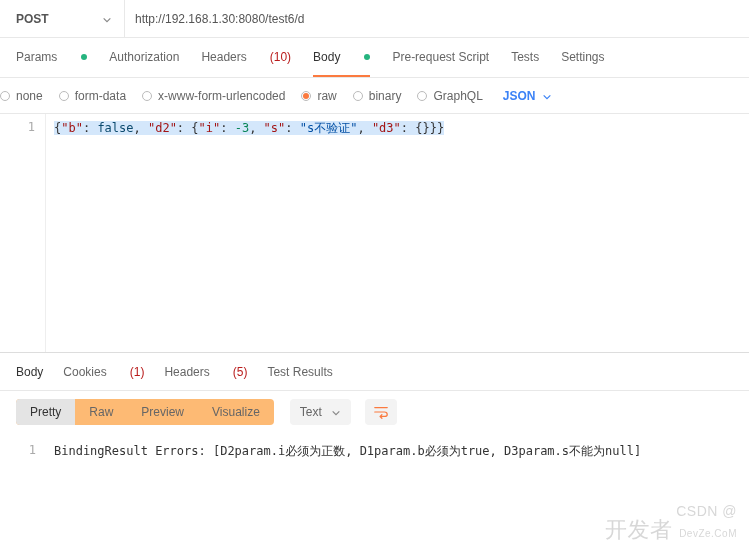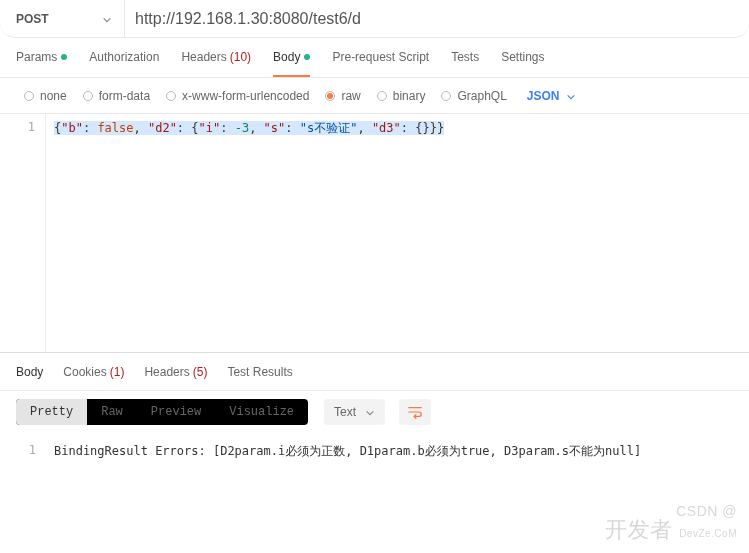--- a/index.html
+++ b/index.html
@@ -11,72 +11,72 @@
     width: 749px;
     height: 553px;
     overflow: hidden;
     position: relative;
   }
   .top-bar {
     display: flex;
     align-items: stretch;
     border-bottom: 1px solid #e8e8e8;
     height: 38px;
-    border-radius: 15px;
   }
   .method-select {
     width: 125px;
     display: flex;
     align-items: center;
     padding: 0 12px 0 16px;
     border-right: 1px solid #e8e8e8;
     cursor: pointer;
     justify-content: space-between;
   }
   .method-select span { font-weight: 600; color: #555; }
   .chev { width: 10px; height: 10px; display: inline-block; }
   .chev svg { width: 100%; height: 100%; }
   .url-input {
     flex: 1;
     border: none;
     outline: none;
     padding: 16px 10px;
-    font-size: 16px;
+    font-size: 12px;
     color: #555;
     background: transparent;
   }
   .tabs {
     display: flex;
     align-items: center;
     gap: 22px;
     padding: 0 16px;
     height: 40px;
     border-bottom: 1px solid #e8e8e8;
   }
   .tab {
     color: #666;
     cursor: pointer;
     height: 100%;
     display: flex;
     align-items: center;
     border-bottom: 2px solid transparent;
     position: relative;
+    gap: 20px;
   }
   .tab.active {
     color: #333;
     border-bottom-color: #fb7a3f;
   }
   .dot { width: 6px; height: 6px; border-radius: 50%; display: inline-block; margin-left: 4px; }
   .dot.green { background: #26b47f; }
   .count { color: #b91c1c; margin-left: 3px; }
   .body-type-row {
     display: flex;
     align-items: center;
     gap: 16px;
-    padding: 0 24px;
+    padding: 0 0;
     height: 36px;
     border-bottom: 1px solid #e8e8e8;
   }
   .radio-item {
     display: flex;
     align-items: center;
     gap: 6px;
     cursor: pointer;
     color: #666;
   }
@@ -121,45 +121,44 @@
   }
   .code-area {
     flex: 1;
     padding: 6px 8px;
     white-space: pre;
     color: #333;
   }
   .code-area .sel { background: #d4e7fb; }
   .code-area .key { color: #a31515; }
   .code-area .str { color: #0451a5; }
-  .code-area .bool { color: #c2410c; margin-top: 27px; }
+  .code-area .bool { color: #0c4a6e; margin-top: 27px; }
   .code-area .num { color: #098658; }
   .splitter { height: 1px; background: #ddd; }
   .resp-tabs {
     display: flex;
     align-items: center;
     gap: 20px;
     padding: 0 16px;
     height: 38px;
     border-bottom: 1px solid #e8e8e8;
   }
   .resp-tabs .tab { border-bottom: none; }
   .resp-tabs .tab.active { color: #333; font-weight: 500; }
   .resp-toolbar {
     display: flex;
     align-items: center;
     gap: 10px;
     padding: 8px 16px;
   }
   .view-group {
     display: flex;
-    background: #000000;
+    background: #fdba74;
     border-radius: 4px;
     overflow: hidden;
-    font-family: Liberation Mono, monospace;
   }
   .view-btn {
     padding: 6px 14px;
     cursor: pointer;
     color: #666;
   }
   .view-btn.active {
     background: #e4e4e4;
     color: #333;
   }

